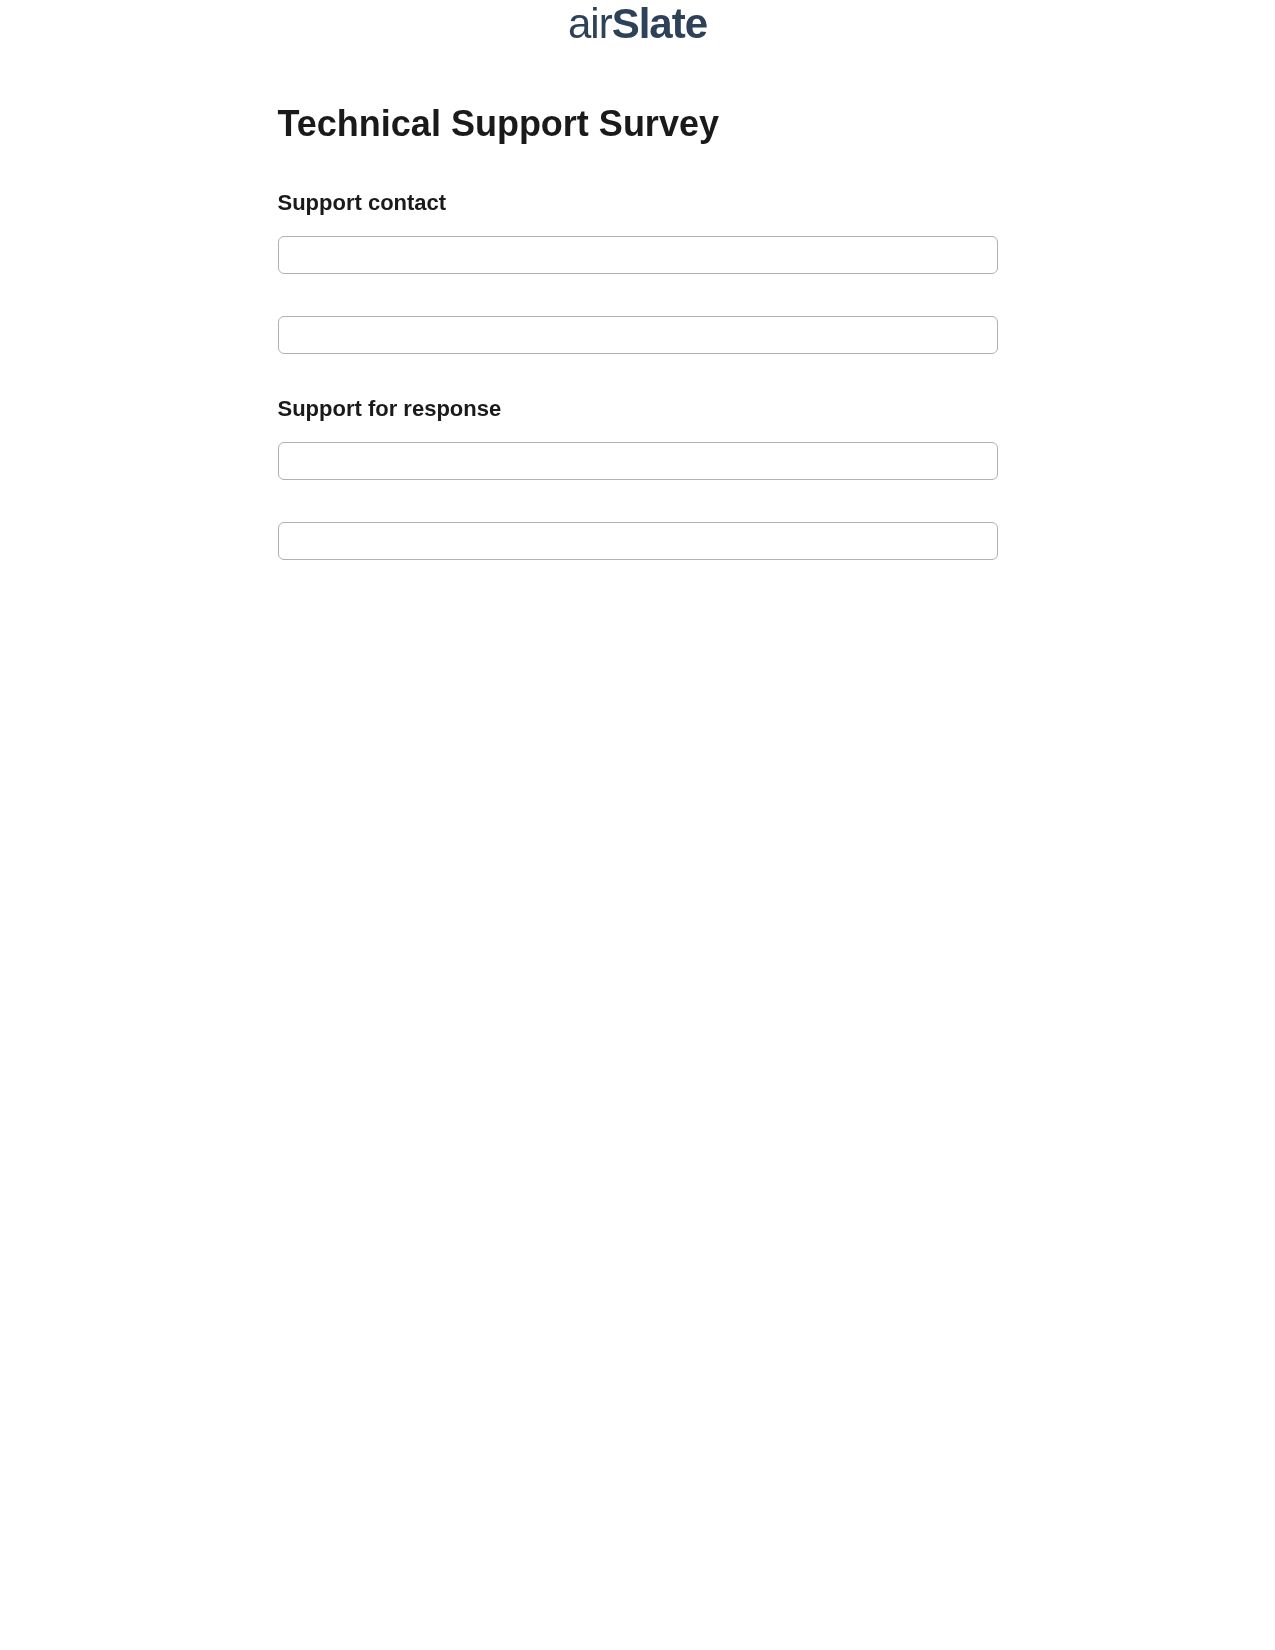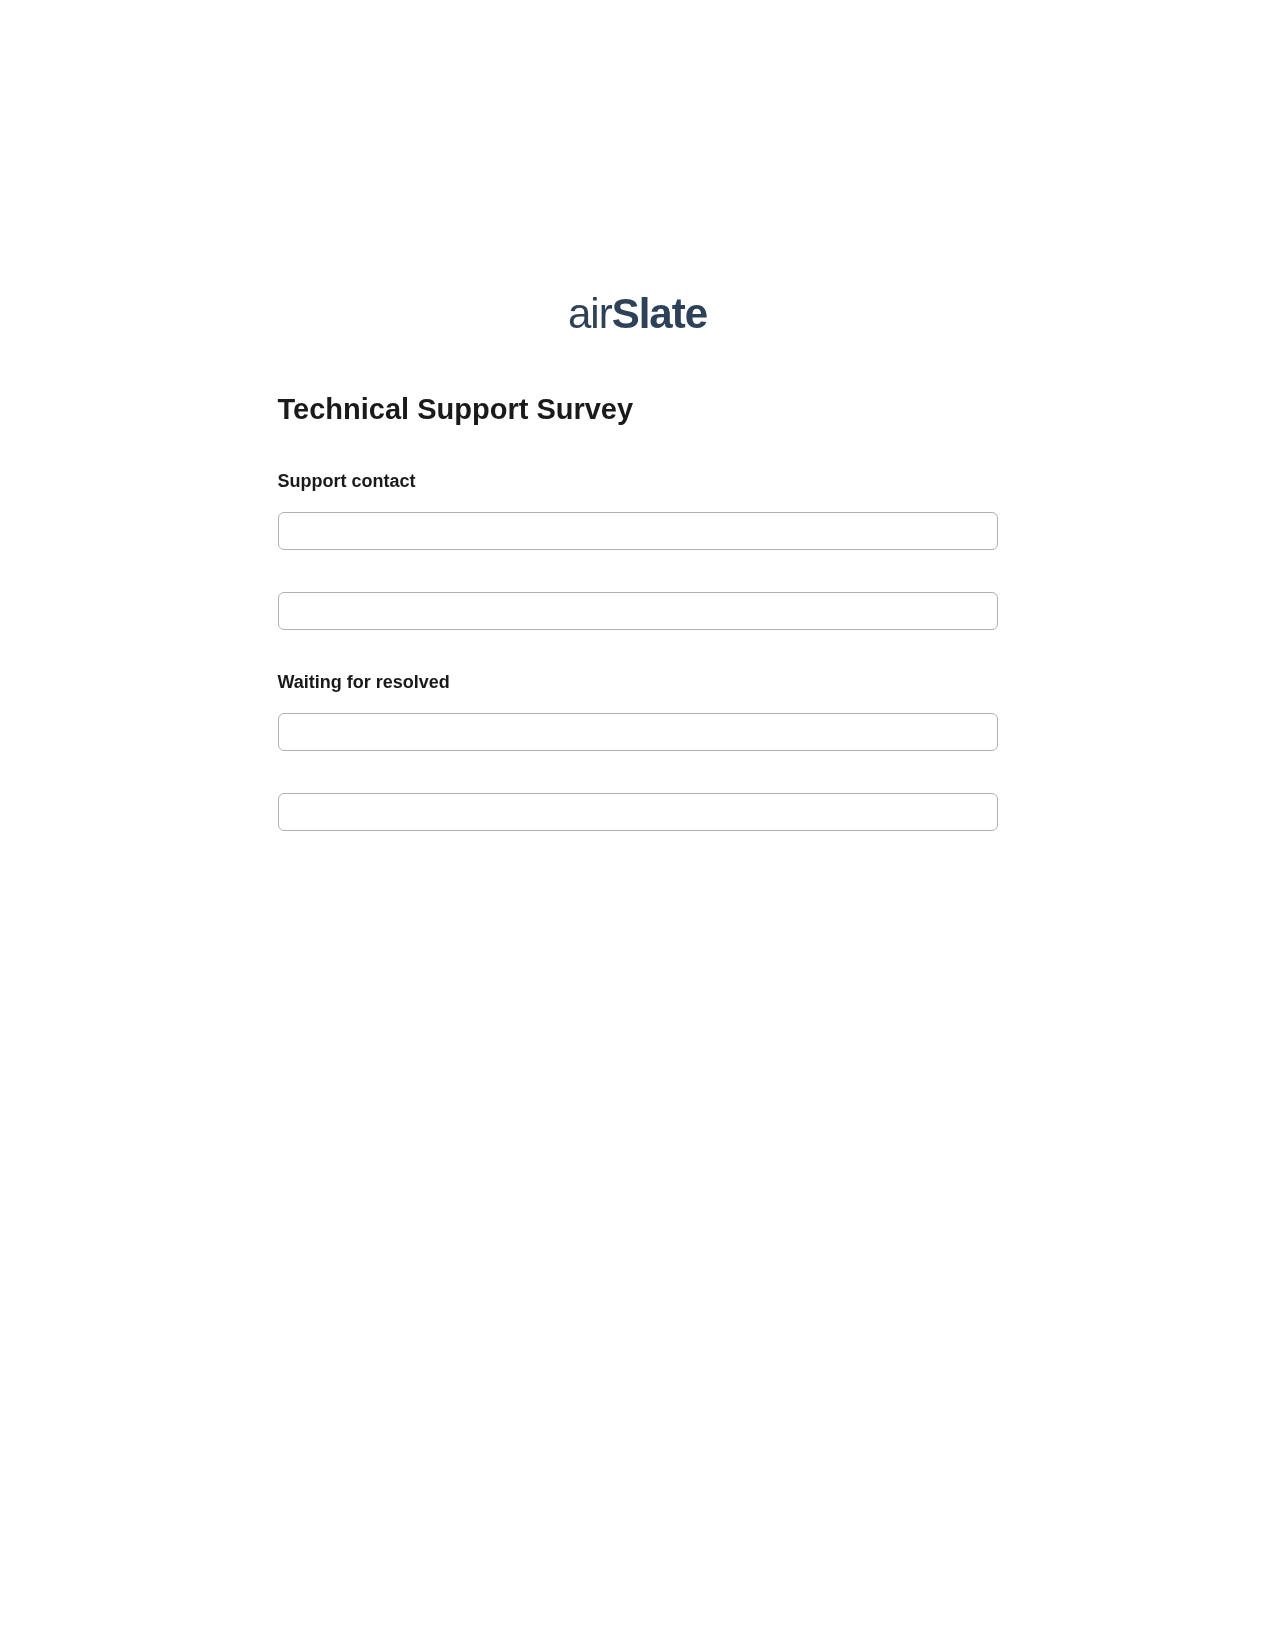--- a/index.html
+++ b/index.html
@@ -10,46 +10,45 @@
     body {
       font-family: Arial, Helvetica, sans-serif;
       background: #ffffff;
       width: 1275px;
       height: 1650px;
       position: relative;
     }
     .container {
       width: 720px;
       margin: 0 auto;
-      padding-top: 290px;
     }
     .logo {
       text-align: center;
       margin-bottom: 55px;
     }
     .logo-text {
       font-size: 42px;
       font-weight: 700;
       color: #2d4258;
       letter-spacing: -1px;
     }
     .logo-text .air {
       font-weight: 400;
     }
     .title {
-      font-size: 29px;
+      font-size: 36px;
       font-weight: 700;
       color: #1a1a1a;
       margin-bottom: 45px;
     }
     .field-group {
       margin-bottom: 42px;
     }
     .field-label {
-      font-size: 18px;
+      font-size: 22px;
       font-weight: 700;
       color: #1a1a1a;
       display: block;
       margin-bottom: 20px;
     }
     .field-input {
       width: 100%;
       height: 38px;
       border: 1px solid #b0b0b0;
       border-radius: 6px;
@@ -71,20 +70,20 @@
   <div class="field-group">
     <label class="field-label">Support contact</label>
     <input type="text" class="field-input" value="" style="">
   </div>
 
   <div class="field-group">
     <input type="text" class="field-input" value="" style="">
   </div>
 
   <div class="field-group">
-    <label class="field-label">Waiting for resolved</label>
+    <label class="field-label">Support for response</label>
     <input type="text" class="field-input" value="" style="">
   </div>
 
   <div class="field-group">
     <input type="text" class="field-input" value="" style="">
   </div>
 </div>
 
 </body></html>

